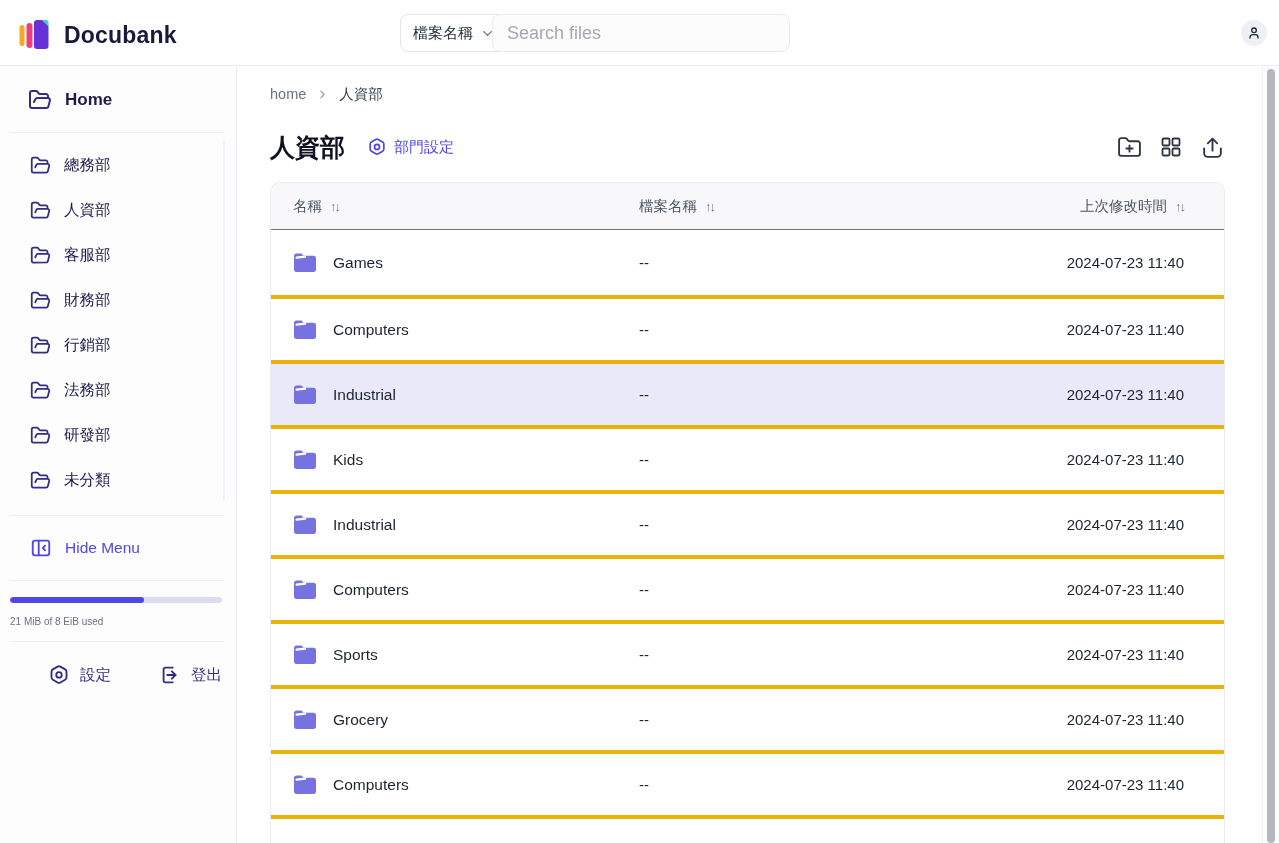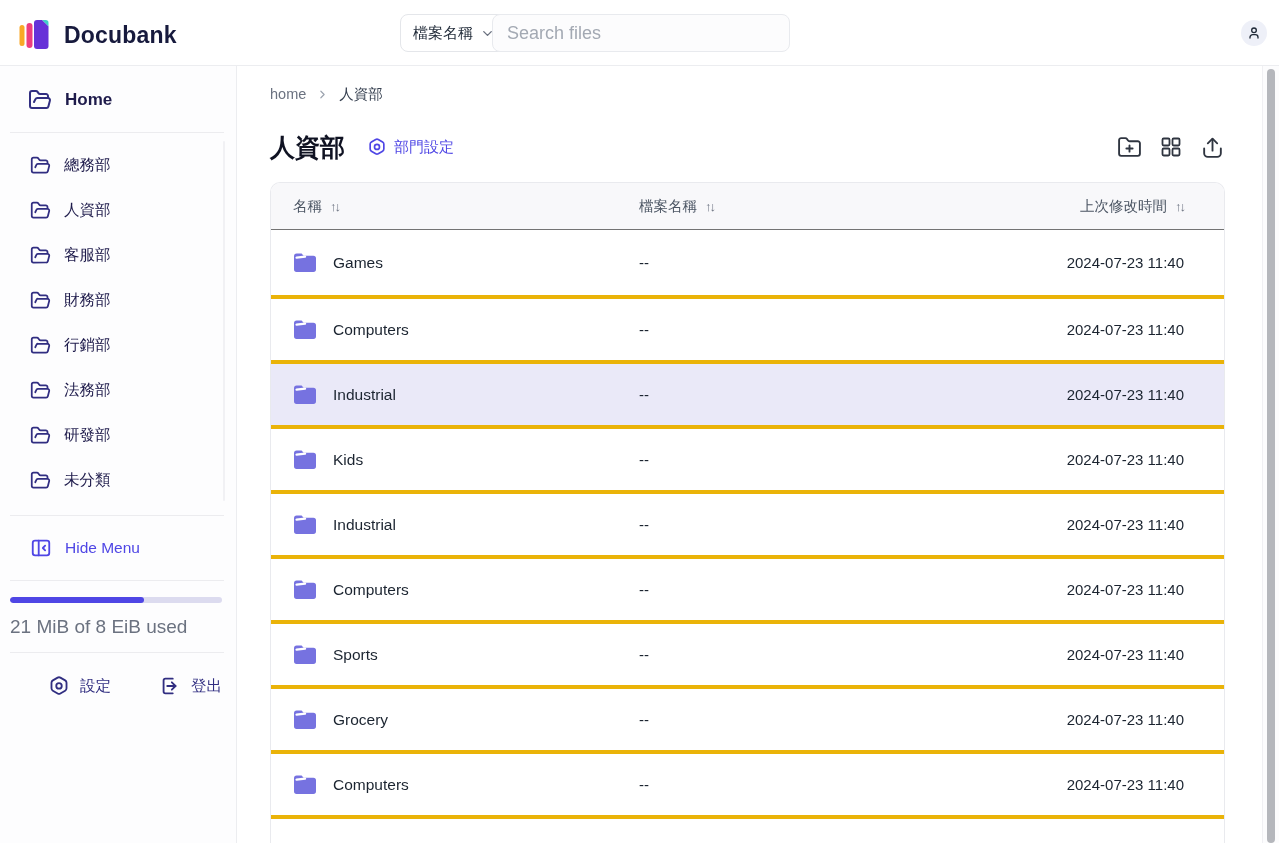--- a/index.html
+++ b/index.html
@@ -29,21 +29,21 @@
   .side-item { display:flex; align-items:center; gap:13px; cursor:pointer; color:#1e1b4b; }
   .home-item { padding:22px 0 20px 28px; font-size:17px; font-weight:600; }
   .divider { border-top:1px solid #ececef; margin:0 12px 0 10px; }
   .folder-list { position:relative; padding:10px 0 12px 0; }
   .folder-track { position:absolute; right:11px; top:8px; bottom:14px; width:2px; background:#f1f1f4; border-radius:2px; }
   .folder-item { padding:12px 0 12px 30px; font-size:15.5px; font-weight:500; }
   .hide-menu { padding:21px 0 21px 30px; font-size:15.5px; font-weight:500; color:#4f46e5; }
   .storage { padding:16px 14px 14px 10px; }
   .progress-track { height:6px; border-radius:3px; background:#dcdbef; overflow:hidden; }
   .progress-fill { height:100%; border-radius:3px; background:#4f46e5; }
-  .storage-text { font-size:19px; color:#6b7280; margin-top:13px; padding-left:0; }
+  .storage-text { font-size:10px; color:#6b7280; margin-top:13px; padding-left:0; }
   .bottom-links { display:flex; align-items:center; gap:48px; padding:22px 0 0 28px;margin-left:20px; }
   .bottom-link { display:flex; align-items:center; gap:10px; font-size:15.5px; font-weight:500;
     color:#312e81; cursor:pointer; }
 
   
   .main { position:absolute; left:238px; top:66px; right:18px; bottom:0; background:#fff;
     padding:18px 36px 0 32px; overflow:hidden; }
   .breadcrumb { display:flex; align-items:center; gap:10px; font-size:14.5px; height:20px; }
   .crumb-root { color:#6b7280; cursor:pointer; }
   .crumb-current { color:#374151; }

